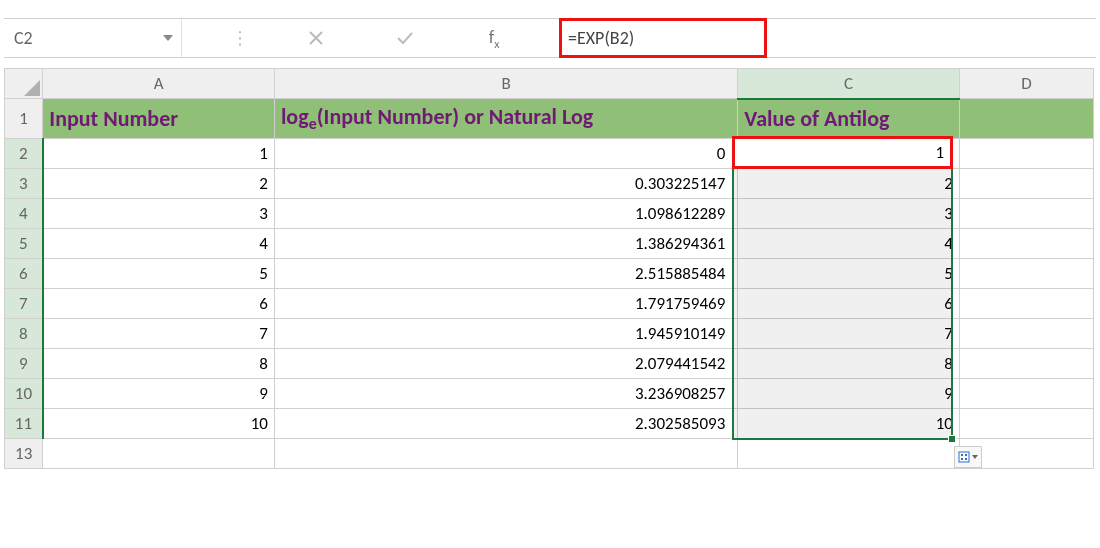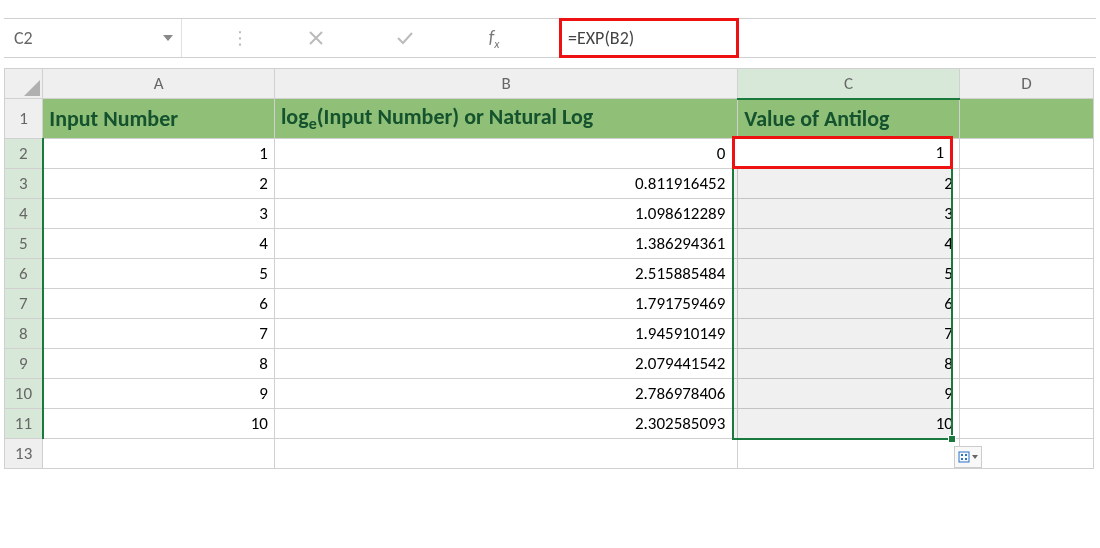--- a/index.html
+++ b/index.html
@@ -50,28 +50,28 @@
     letter-spacing: -4px;
   }
   .fx-btn {
     width: 44px;
     height: 100%;
     display: flex;
     align-items: center;
     justify-content: center;
   }
   .fx-btn svg { fill: #bbb; }
-  .fx-btn.fx-label { font-style: italic; color: #777; font-size: 18px; }
+  .fx-btn.fx-label { color: #777; font-size: 18px; }
   .fx-btn.fx-label sub { font-size: 12px; vertical-align: sub; }
   .formula-input-wrap {
     flex: 0 0 auto;
     border: 3px solid #e11;
     height: 40px;
     margin-left: -2px;
-    width: 180px;
+    width: 208px;
     display: flex;
     align-items: center;
     padding-left: 6px;
     font-size: 18px;
     color: #444;
   }
   .grid-area { position: relative; }
   table.grid {
     border-collapse: collapse;
     width: 1090px;
@@ -93,21 +93,21 @@
   table.grid th.row-hdr {
     width: 38px;
     color: #666;
   }
   table.grid td.colA { text-align: right; padding-right: 6px; }
   table.grid td.colB { text-align: right; padding-right: 12px; }
   table.grid td.colC { text-align: right; padding-right: 6px; }
   table.grid td.colD { }
   table.grid tr.header-row td {
     background: #90bf78;
-    color: #14532d;
+    color: #701a75;
     font-weight: bold;
     font-size: 22px;
     padding-left: 6px;
     text-align: left;
     height: 40px;
   }
   table.grid th.corner {
     background: #efefef;
     position: relative;
   }
@@ -233,21 +233,21 @@
         <tr>
           <th class="row-hdr row-hdr-sel">2</th>
           <td class="colA">1</td>
           <td class="colB">0</td>
           <td class="colC"></td>
           <td class="colD"></td>
         </tr>
         <tr>
           <th class="row-hdr row-hdr-sel">3</th>
           <td class="colA">2</td>
-          <td class="colB">0.811916452</td>
+          <td class="colB">0.303225147</td>
           <td class="colC">2</td>
           <td class="colD"></td>
         </tr>
         <tr>
           <th class="row-hdr row-hdr-sel">4</th>
           <td class="colA">3</td>
           <td class="colB">1.098612289</td>
           <td class="colC">3</td>
           <td class="colD"></td>
         </tr>
@@ -282,21 +282,21 @@
         <tr>
           <th class="row-hdr row-hdr-sel">9</th>
           <td class="colA">8</td>
           <td class="colB">2.079441542</td>
           <td class="colC">8</td>
           <td class="colD"></td>
         </tr>
         <tr>
           <th class="row-hdr row-hdr-sel">10</th>
           <td class="colA">9</td>
-          <td class="colB">2.786978406</td>
+          <td class="colB">3.236908257</td>
           <td class="colC">9</td>
           <td class="colD"></td>
         </tr>
         <tr>
           <th class="row-hdr row-hdr-sel">11</th>
           <td class="colA">10</td>
           <td class="colB">2.302585093</td>
           <td class="colC">10</td>
           <td class="colD"></td>
         </tr>

